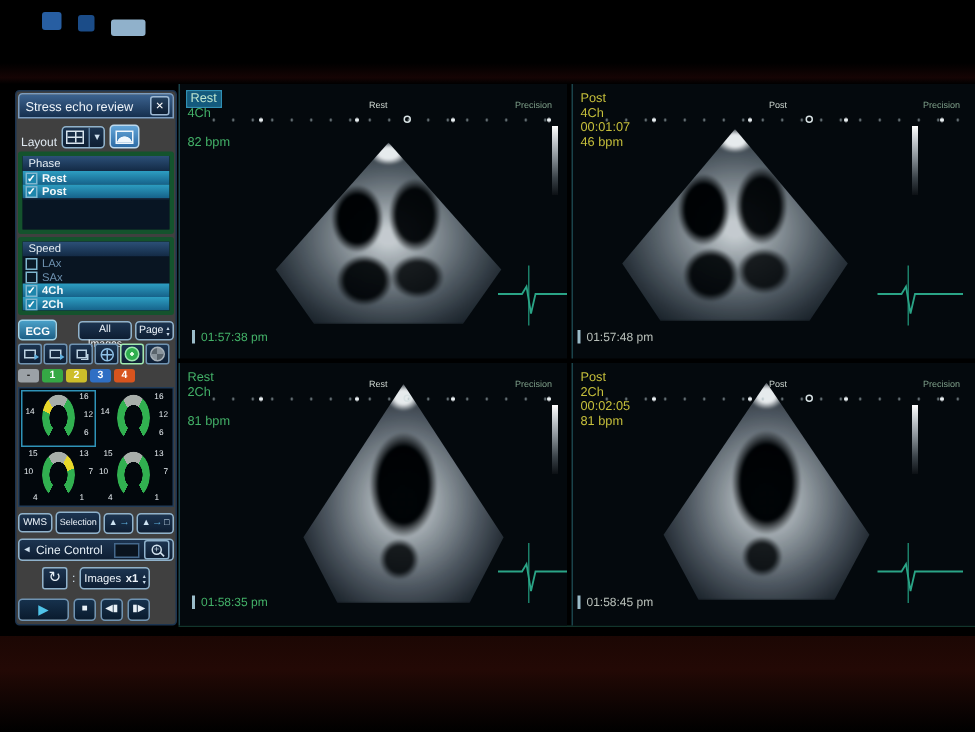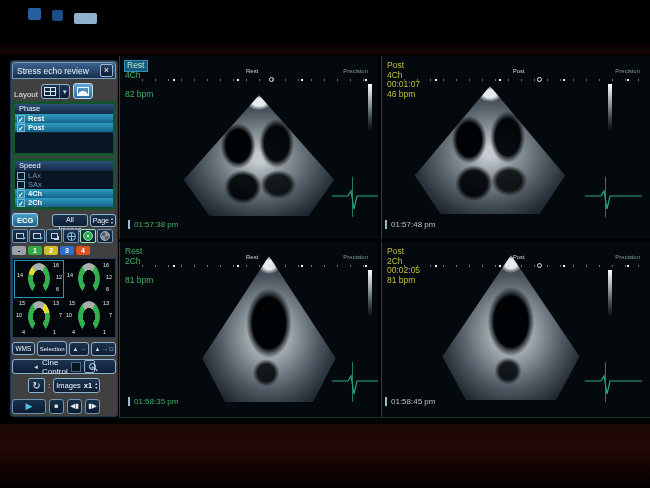--- a/index.html
+++ b/index.html
@@ -145,21 +145,21 @@
   .bn-l{left:2px;top:11px;} .bn-tr{right:4px;top:1px;} .bn-r{right:1px;top:13px;} .bn-br{right:4px;top:25px;}
   .bn-tl{left:4px;top:1px;} .bn-ml{left:1px;top:13px;} .bn-bl{left:7px;bottom:0;} .bn-brr{right:7px;bottom:0;}
 
   .wmsrow { display:flex; align-items:center; gap:2px; height:17px; }
   .wmsbtn { width:24px; font-size:6.5px; }
   .selbtn { width:32px; font-size:6px; line-height:6px; height:15px; white-space:normal; text-align:left; }
   .arrbtn { display:flex; align-items:center; gap:1px; height:14px; }
   .tri-g { color:#cfe3f2; font-size:6px; } .arr-g { color:#5fb0e0; font-size:7px; } .box-g { color:#cfe3f2; font-size:6px; }
 
   .cinehdr { display:flex; align-items:center; gap:3px; height:15px; background:linear-gradient(180deg,#1c3450,#0e1e33);
-             border:1px solid #8fb2cc; border-radius:3px; padding:0 20px; color:#e4edf4; font-size:8px; }
+             border:1px solid #8fb2cc; border-radius:3px; padding:0 2px; color:#e4edf4; font-size:8px; }
   .collapse { font-size:6px; color:#cfe0ee; }
   .cine-box { width:17px; height:10px; background:#0a141f; border:1px solid #44688c; margin-left:auto; }
   .zoombtn { width:17px; height:13px; background:linear-gradient(180deg,#1c3450,#0e1e33); border:1px solid #8fb2cc;
              border-radius:2px; position:relative; }
   .mag { position:absolute; left:4px; top:2px; width:7px; height:7px; border:1px solid #d2e2ee; border-radius:50%;
          font-size:6px; line-height:6px; text-align:center; color:#d2e2ee; }
   .mag:after { content:""; position:absolute; width:4px; height:1px; background:#d2e2ee; right:-3px; bottom:-1px;
                transform:rotate(45deg); }
   .speedrow { display:flex; align-items:center; gap:3px; height:19px; padding-left:16px; }
   .loopbtn { width:17px; height:15px; background:linear-gradient(180deg,#1c3450,#0e1e33); border:1px solid #8fb2cc;

